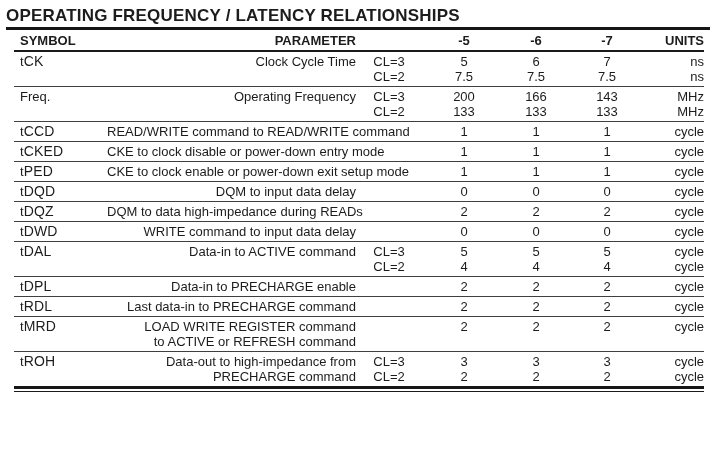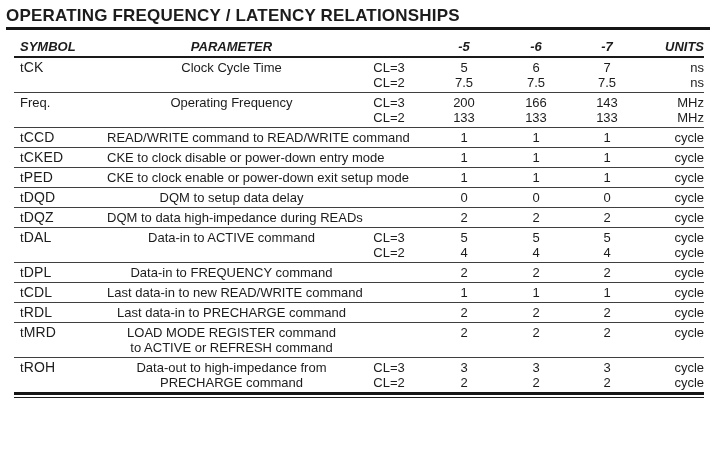--- a/index.html
+++ b/index.html
@@ -18,24 +18,24 @@
     margin:0 0 0 14px; width:690px;
     border-bottom:1px solid #1a1a1a; padding-bottom:2px;
   }
   table {
     border-collapse:collapse; width:690px; table-layout:fixed;
     font-size:13px; border-bottom:3px solid #161616;
   }
   thead tr { border-bottom:2px solid #1a1a1a; }
   tbody tr { border-top:1px solid #3f3f3f; }
   th, td { vertical-align:top; padding:2px 0; }
-  th { font-weight:bold; padding:9px 0 2px;font-style:italic; }
+  th { font-weight:bold; padding:3px 0 2px; }
   .line { height:15px; line-height:15px; white-space:nowrap; overflow:visible; }
   .col-symbol { text-align:left; padding-left:6px; }
-  .col-param  { text-align:center; padding-left:7px; }
+  .col-param  { text-align:right; padding-left:7px; }
   .col-cl     { text-align:center; padding-right:6px; }
   .col-val    { text-align:center; }
   .col-units  { text-align:right; }
   .symsub { font-size:14px; letter-spacing:0.2px; }
 </style>
 </head>
 <body>
 
 <div class="page">
   <div class="title">OPERATING FREQUENCY / LATENCY RELATIONSHIPS</div>
@@ -188,21 +188,21 @@
             </td>
             <td class="col-units">
               <div class="line">cycle</div>
             </td>
           </tr>
           <tr>
             <td class="col-symbol">
               <div class="line"><span>t</span><span class="symsub">DQD</span></div>
             </td>
             <td class="col-param">
-              <div class="line">DQM to setup data delay</div>
+              <div class="line">DQM to input data delay</div>
             </td>
             <td class="col-cl">
               <div class="line">&nbsp;</div>
             </td>
             <td class="col-val">
               <div class="line">0</div>
             </td>
             <td class="col-val">
               <div class="line">0</div>
             </td>
@@ -224,20 +224,43 @@
               <div class="line">&nbsp;</div>
             </td>
             <td class="col-val">
               <div class="line">2</div>
             </td>
             <td class="col-val">
               <div class="line">2</div>
             </td>
             <td class="col-val">
               <div class="line">2</div>
+            </td>
+            <td class="col-units">
+              <div class="line">cycle</div>
+            </td>
+          </tr>
+          <tr>
+            <td class="col-symbol">
+              <div class="line"><span>t</span><span class="symsub">DWD</span></div>
+            </td>
+            <td class="col-param">
+              <div class="line">WRITE command to input data delay</div>
+            </td>
+            <td class="col-cl">
+              <div class="line">&nbsp;</div>
+            </td>
+            <td class="col-val">
+              <div class="line">0</div>
+            </td>
+            <td class="col-val">
+              <div class="line">0</div>
+            </td>
+            <td class="col-val">
+              <div class="line">0</div>
             </td>
             <td class="col-units">
               <div class="line">cycle</div>
             </td>
           </tr>
           <tr>
             <td class="col-symbol">
               <div class="line"><span>t</span><span class="symsub">DAL</span></div>
             </td>
             <td class="col-param">
@@ -263,56 +286,33 @@
             <td class="col-units">
               <div class="line">cycle</div>
               <div class="line">cycle</div>
             </td>
           </tr>
           <tr>
             <td class="col-symbol">
               <div class="line"><span>t</span><span class="symsub">DPL</span></div>
             </td>
             <td class="col-param">
-              <div class="line">Data-in to FREQUENCY command</div>
-            </td>
-            <td class="col-cl">
-              <div class="line">&nbsp;</div>
-            </td>
-            <td class="col-val">
-              <div class="line">2</div>
-            </td>
-            <td class="col-val">
-              <div class="line">2</div>
-            </td>
-            <td class="col-val">
-              <div class="line">2</div>
-            </td>
-            <td class="col-units">
-              <div class="line">cycle</div>
-            </td>
-          </tr>
-          <tr>
-            <td class="col-symbol">
-              <div class="line"><span>t</span><span class="symsub">CDL</span></div>
-            </td>
-            <td class="col-param">
-              <div class="line">Last data-in to new READ/WRITE command</div>
-            </td>
-            <td class="col-cl">
-              <div class="line">&nbsp;</div>
-            </td>
-            <td class="col-val">
-              <div class="line">1</div>
-            </td>
-            <td class="col-val">
-              <div class="line">1</div>
-            </td>
-            <td class="col-val">
-              <div class="line">1</div>
+              <div class="line">Data-in to PRECHARGE enable</div>
+            </td>
+            <td class="col-cl">
+              <div class="line">&nbsp;</div>
+            </td>
+            <td class="col-val">
+              <div class="line">2</div>
+            </td>
+            <td class="col-val">
+              <div class="line">2</div>
+            </td>
+            <td class="col-val">
+              <div class="line">2</div>
             </td>
             <td class="col-units">
               <div class="line">cycle</div>
             </td>
           </tr>
           <tr>
             <td class="col-symbol">
               <div class="line"><span>t</span><span class="symsub">RDL</span></div>
             </td>
             <td class="col-param">
@@ -332,21 +332,21 @@
             </td>
             <td class="col-units">
               <div class="line">cycle</div>
             </td>
           </tr>
           <tr>
             <td class="col-symbol">
               <div class="line"><span>t</span><span class="symsub">MRD</span></div>
             </td>
             <td class="col-param">
-              <div class="line">LOAD MODE REGISTER command</div>
+              <div class="line">LOAD WRITE REGISTER command</div>
               <div class="line">to ACTIVE or REFRESH command</div>
             </td>
             <td class="col-cl">
               <div class="line">&nbsp;</div>
               <div class="line">&nbsp;</div>
             </td>
             <td class="col-val">
               <div class="line">2</div>
               <div class="line">&nbsp;</div>
             </td>

